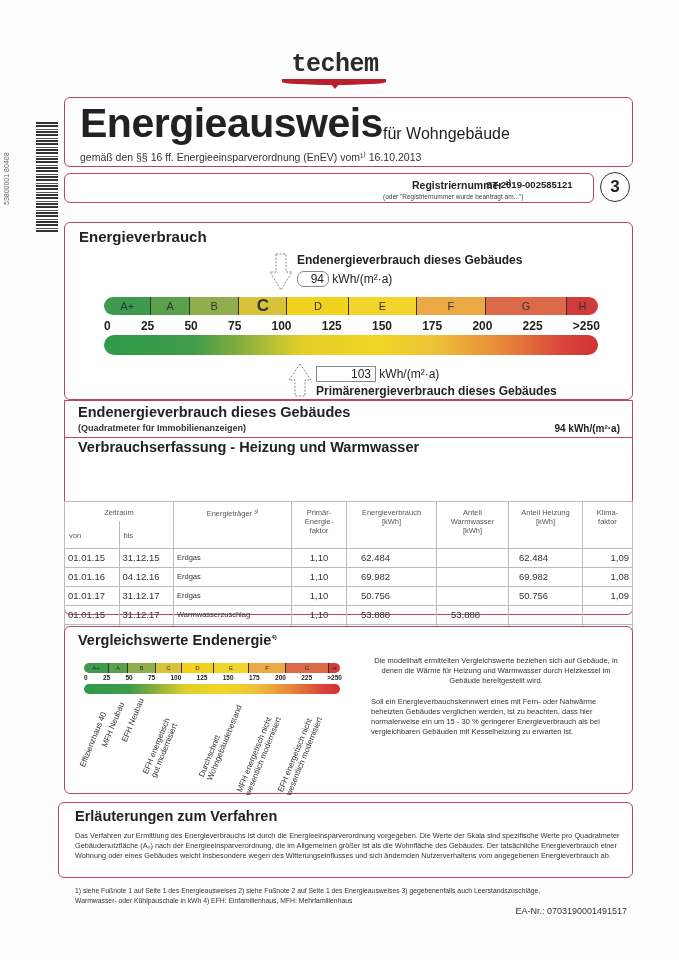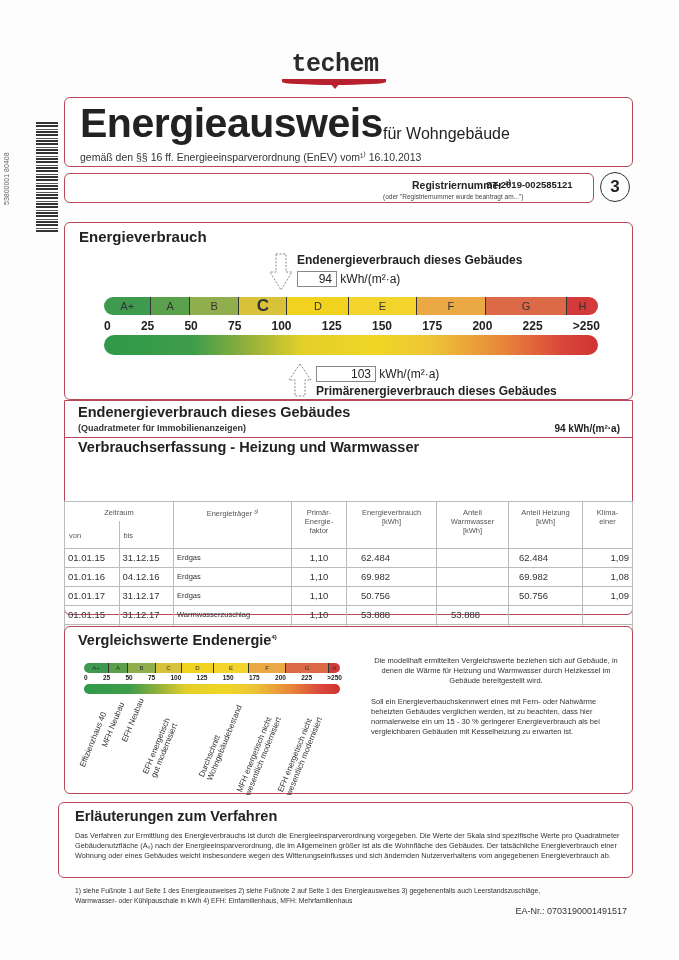--- a/index.html
+++ b/index.html
@@ -51,21 +51,21 @@
 <div class="abs circle">3</div>
 
 <div class="box" style="left:64px;top:222px;width:569px;height:178px;">
   <span class="abs secttitle" style="left:14px;top:5px;">Energieverbrauch</span>
 </div>
 <svg class="abs" style="left:268px;top:252px;" width="26" height="40">
   <path d="M8 2 H18 V20 H24 L13 38 L2 20 H8 Z" fill="none" stroke="#888" stroke-dasharray="2,1.5"></path>
 </svg>
 <div class="abs" style="left:297px;top:253px;font-size:12px;font-weight:bold;">Endenergieverbrauch dieses Gebäudes</div>
 <div class="abs" style="left:297px;top:271px;font-size:12px;">
-  <span class="valbox" style="width:40px;">94</span>
+  <span class="valbox" style="width:32px;border-radius:7px;">94</span>
   <span>kWh/(m²·a)</span>
 </div>
 
 <div class="scale" style="left:104px;top:297px;width:494px;">
   <div class="seg" style="width:55px;background:#3e9a4e;">A+</div>
   <div class="seg" style="width:45px;background:#5ba04c;">A</div>
   <div class="seg" style="width:57px;background:#90ae4e;">B</div>
   <div class="seg" style="width:56px;background:#d8c23a;font-size:17px;font-weight:bold;">C</div>
   <div class="seg" style="width:72px;background:#f0d21f;">D</div>
   <div class="seg" style="width:78px;background:#f2d42c;">E</div>
@@ -113,21 +113,21 @@
 Energie-
 faktor</td>
     <td rowspan="2" style="width:90px;padding-top:6px;white-space:pre-line;">Energieverbrauch
 [kWh]</td>
     <td rowspan="2" style="width:72px;padding-top:6px;white-space:pre-line;">Anteil
 Warmwasser
 [kWh]</td>
     <td rowspan="2" style="width:74px;padding-top:6px;white-space:pre-line;">Anteil Heizung
 [kWh]</td>
     <td rowspan="2" style="width:50px;padding-top:6px;white-space:pre-line;">Klima-
-einer</td>
+faktor</td>
   </tr>
   <tr class="hdr">
     <td style="text-align:left;padding:10px 4px 8px;border-top:none;">von</td>
     <td style="text-align:left;padding:10px 4px 8px;border-top:none;">bis</td>
   </tr>
   <tr>
     <td>01.01.15</td>
     <td>31.12.15</td>
     <td style="font-size:7.5px;">Erdgas</td>
     <td style="text-align:center;">1,10</td>

